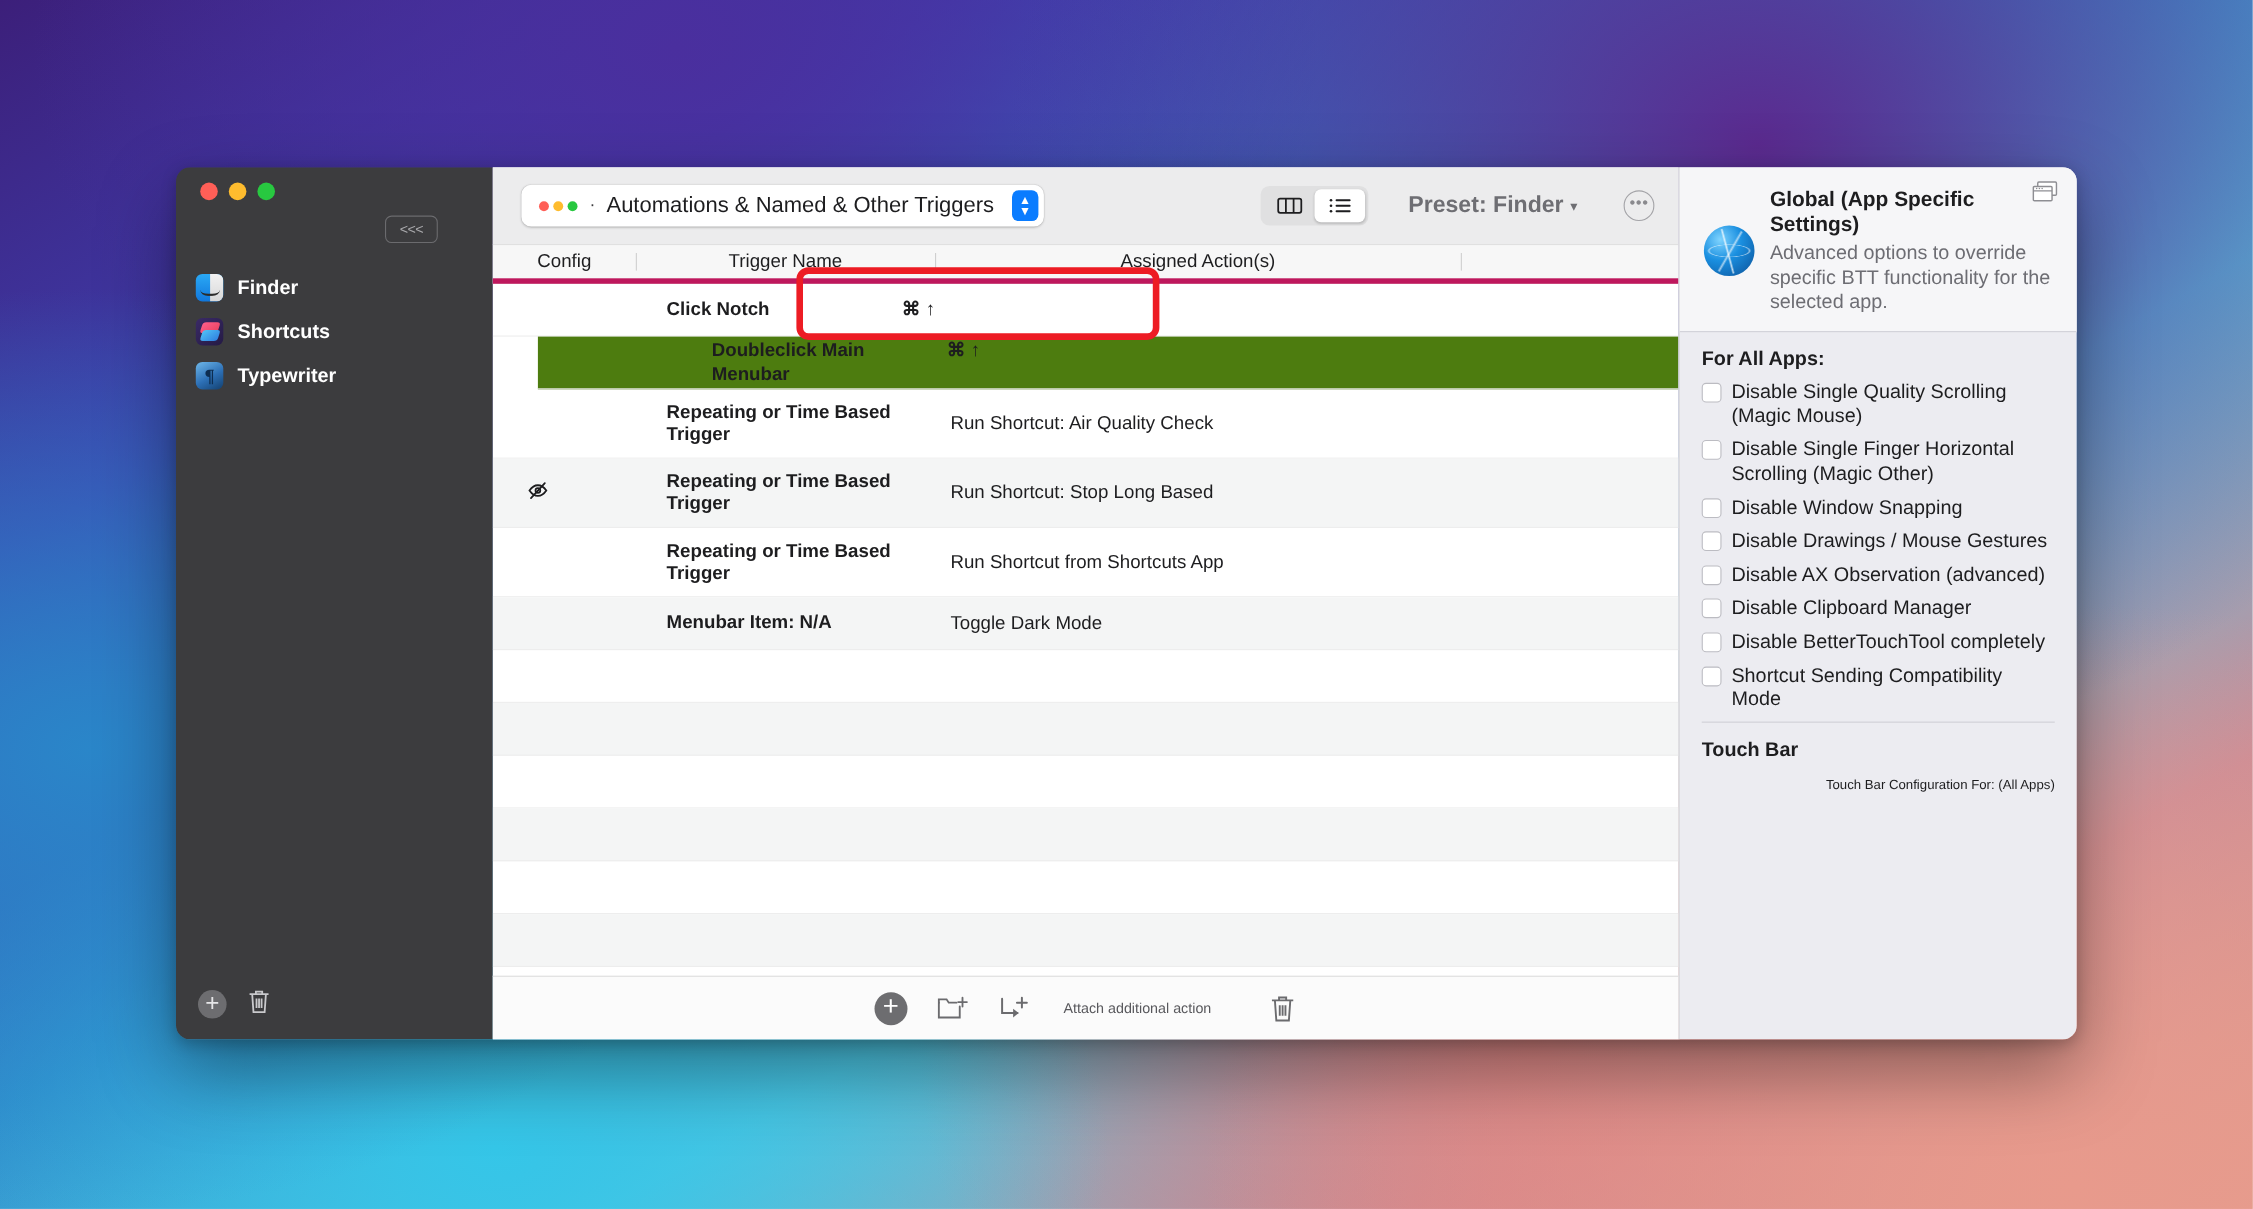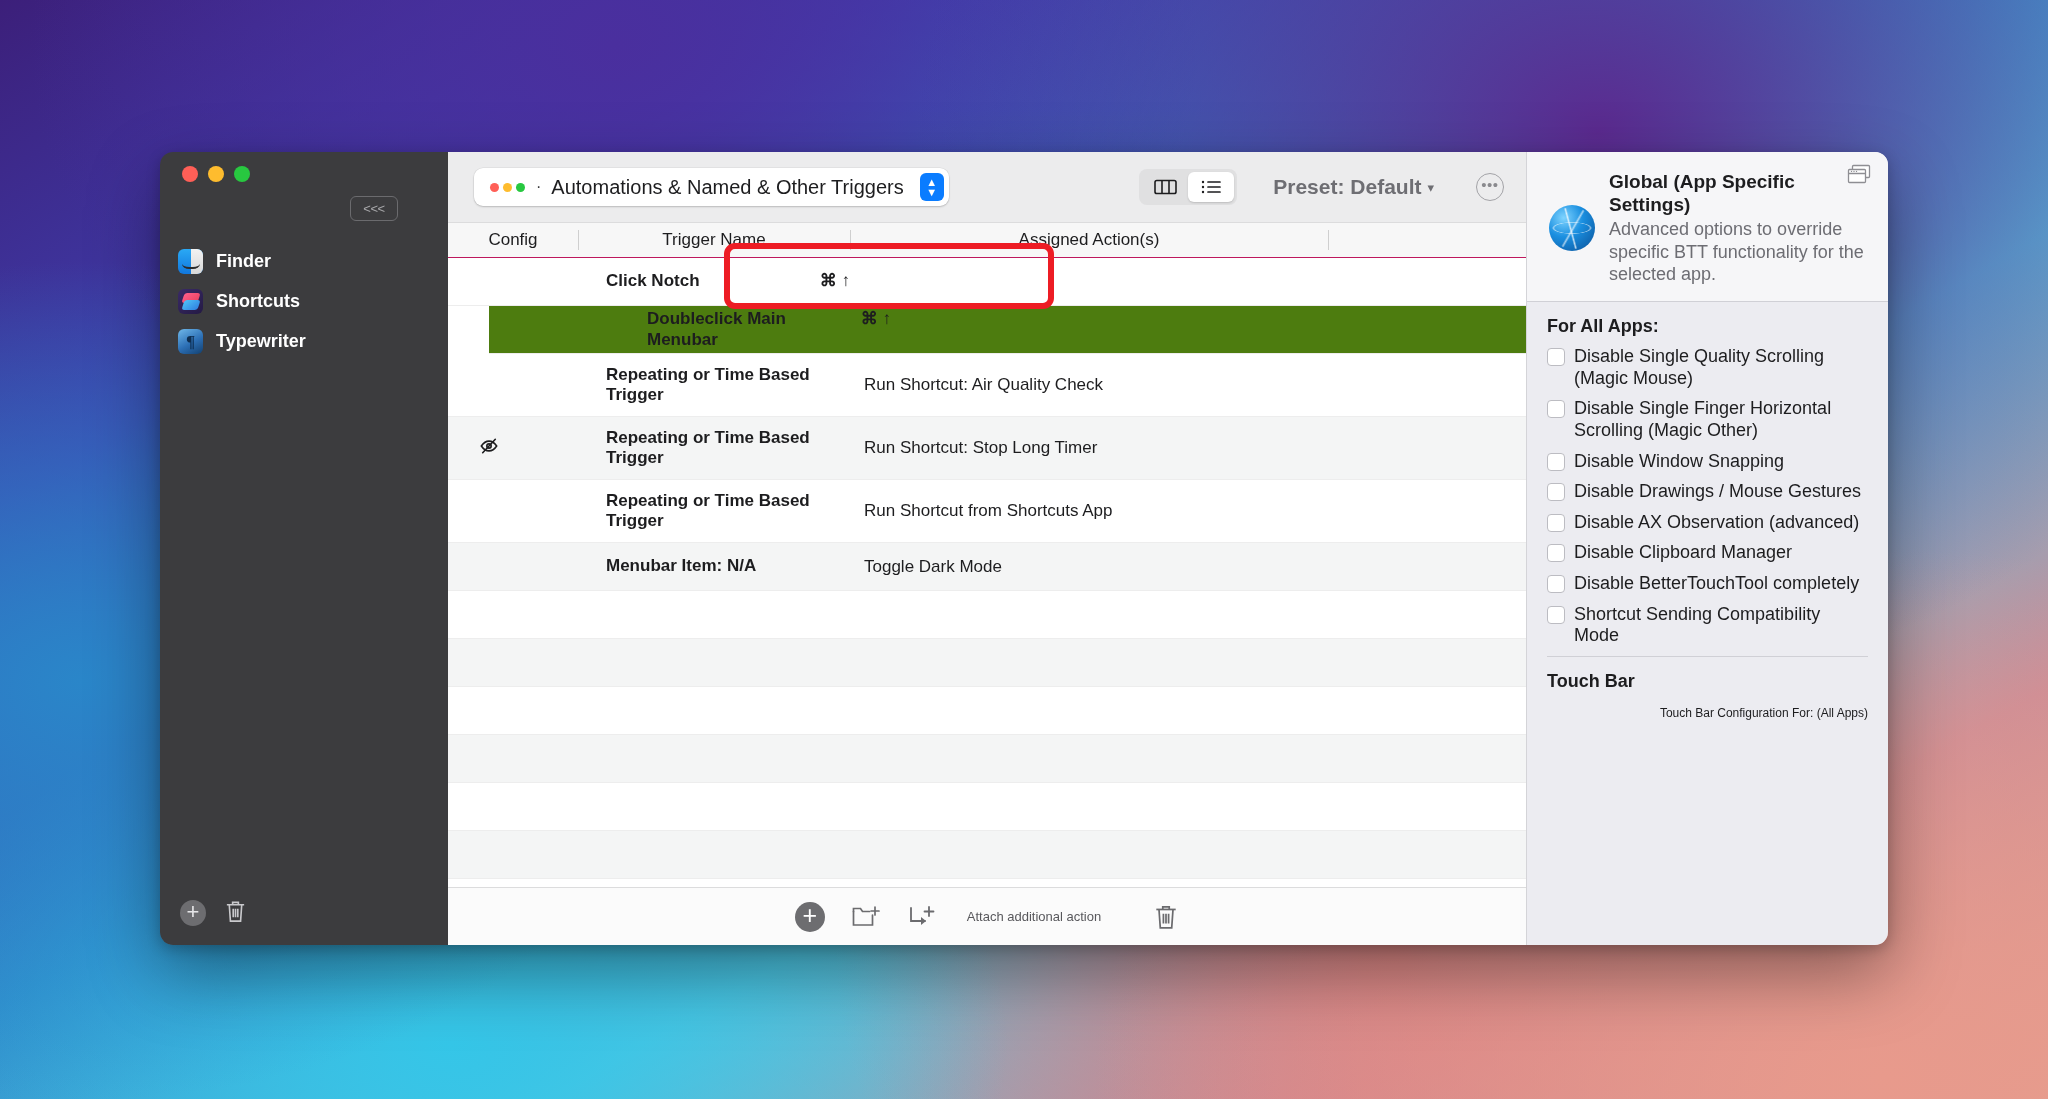--- a/index.html
+++ b/index.html
@@ -209,21 +209,21 @@
     color:#8a8a8e; font-size: 15px; line-height:0; padding-bottom: 4px;
     letter-spacing: .5px;
   }
 
   
   #table-area { flex: 1 1 auto; display:flex; flex-direction:column; min-height:0; position:relative; }
 
   #table-header {
     height: 35px;
     background: #f7f7f7;
-    border-bottom: 1px solid #be185d;
+    border-bottom: 5px solid #be185d;
     display: flex;
     align-items: center;
     font-size: 17px;
     color: #1d1d1f;
     flex: none;
   }
   .th { display:flex; align-items:center; justify-content:center; height:100%; position:relative; }
   .th + .th::before {
     content:""; position:absolute; left:0; top:7px; bottom:7px; width:1px; background:#cfcfcf;
   }
@@ -422,21 +422,21 @@
           <div class="vt active">
             <svg width="25" height="20" viewBox="0 0 25 20" fill="none" stroke="#1d1d1f" stroke-width="1.7" stroke-linecap="round">
               <circle cx="4" cy="5" r="1.2" fill="#1d1d1f" stroke="none"></circle>
               <circle cx="4" cy="10" r="1.2" fill="#1d1d1f" stroke="none"></circle>
               <circle cx="4" cy="15" r="1.2" fill="#1d1d1f" stroke="none"></circle>
               <path d="M9 5h12M9 10h12M9 15h12"></path>
             </svg>
           </div>
         </div>
 
-        <span id="preset-label">Preset: Default</span>
+        <span id="preset-label">Preset: Finder</span>
         <span id="preset-caret">▾</span>
 
         <div id="more-btn">
           <span>•••</span>
         </div>
 
       </div>
 
       <div id="table-area">
 
@@ -492,21 +492,21 @@
                   <circle cx="12" cy="10" r="2.4"></circle>
                   <path d="M5 17.5L19 2.5"></path>
                 </svg>
               </span>
             </div>
             <div class="cell trigger">
               <div class="trigger-inner">
                 <span class="trigger-name">Repeating or Time Based Trigger</span>
               </div>
             </div>
-            <div class="cell action">Run Shortcut: Stop Long Timer</div>
+            <div class="cell action">Run Shortcut: Stop Long Based</div>
             <div class="cell extra"></div>
           </div>
 
           <div class="row tall">
             <div class="cell config"></div>
             <div class="cell trigger">
               <div class="trigger-inner">
                 <span class="trigger-name">Repeating or Time Based Trigger</span>
               </div>
             </div>

